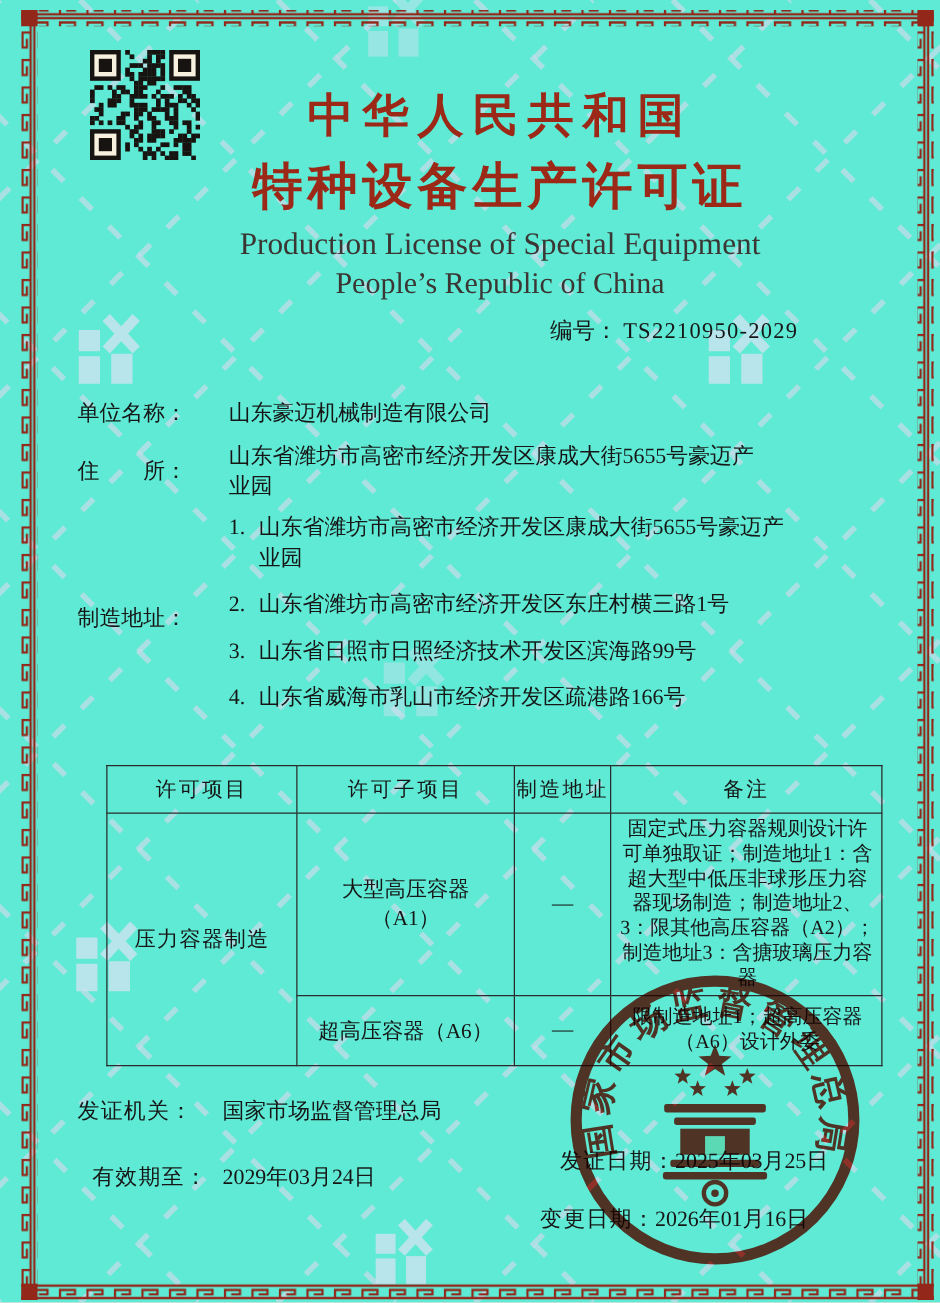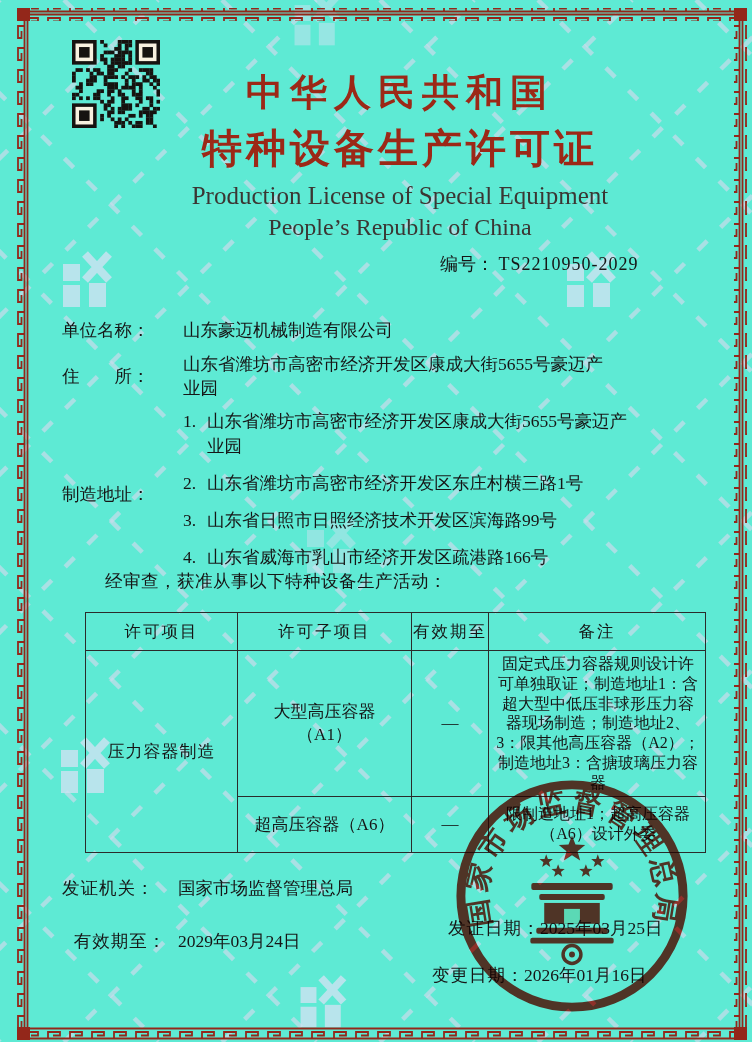--- a/index.html
+++ b/index.html
@@ -400,34 +400,33 @@
           <span class="txt">山东省日照市日照经济技术开发区滨海路99号</span>
         </div>
         <div class="mfg-item">
           <span class="no">4.</span>
           <span class="txt">山东省威海市乳山市经济开发区疏港路166号</span>
         </div>
       </div>
     </div>
   </div>
 
-  <div class="statement">经审查，获准从事以下特种设备生产活动：</div>
 
   <table class="license">
     <colgroup>
         <col style="width:152px">
         <col style="width:174px">
         <col style="width:77px">
         <col style="width:217px">
       </colgroup>
     <tbody>
         <tr>
       <th>许可项目</th>
       <th>许可子项目</th>
-      <th>有效期至</th>
+      <th>制造地址</th>
       <th>备注</th>
     </tr>
     <tr class="r1">
       <td class="cat" rowspan="2">压力容器制造</td>
       <td class="sub">大型高压容器
 （A1）</td>
       <td class="par">—</td>
       <td class="rem">固定式压力容器规则设计许可单独取证；制造地址1：含超大型中低压非球形压力容器现场制造；制造地址2、3：限其他高压容器（A2）；制造地址3：含搪玻璃压力容器</td>
     </tr>
     <tr class="r2">

